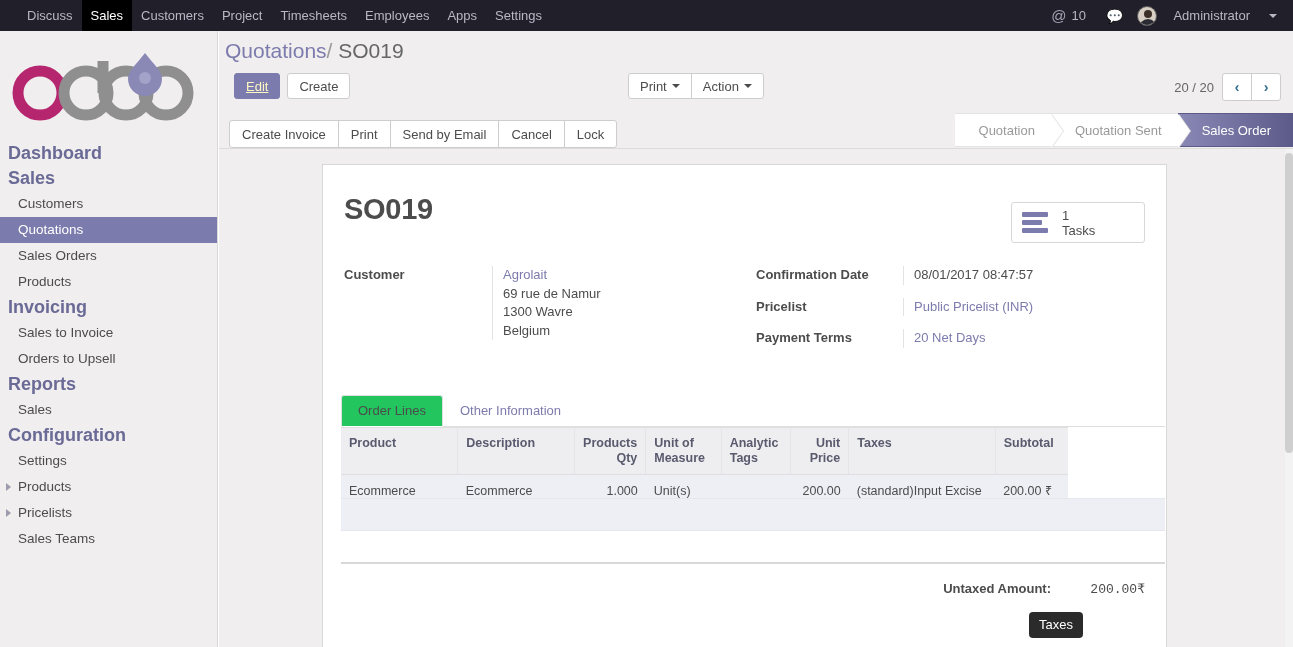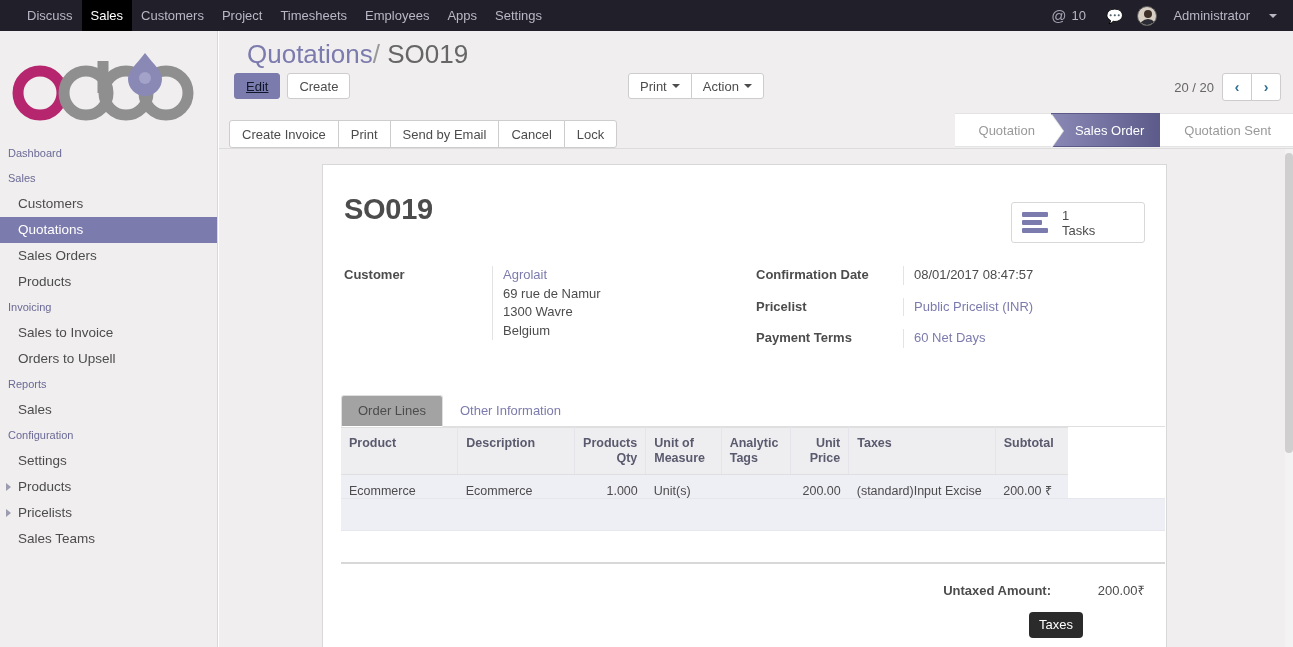--- a/index.html
+++ b/index.html
@@ -63,21 +63,21 @@
   .sidebar {
     position: absolute; left: 0; top: 31px;
     width: 218px; height: 616px;
     background: #f0eeee;
     border-right: 1px solid #d8d8d8;
   }
   .logo-wrap { height: 108px; position: relative; }
   .odoo-logo { position: absolute; left: 12px; top: 22px; width: 184px; height: 70px; }
   .menu { padding-top: 2px; }
   .menu-head {
-    font-size: 11px; font-weight: normal; color: #6a6a96;
+    font-size: 18px; font-weight: bold; color: #6a6a96;
     padding: 2px 0 2px 8px;
     line-height: 21px;
   }
   .menu-link {
     font-size: 13.5px; color: #4c4c4c;
     padding: 4px 0 4px 18px;
     line-height: 18px;
     cursor: pointer;
     position: relative;
   }
@@ -90,39 +90,39 @@
     border-left: 5px solid #9c9cb0;
   }
 
   
   .content {
     position: absolute; left: 219px; top: 31px;
     width: 1074px; height: 616px;
     background: #f0eeee;
   }
   .cp-breadcrumb {
-    position: absolute; left: 28px; top: 8px;
-    font-size: 26px; color: #666;
+    position: absolute; left: 6px; top: 8px;
+    font-size: 21px; color: #666;
   }
   .cp-breadcrumb a { color: #7c7bad; text-decoration: none; cursor: pointer; }
   .cp-breadcrumb .sep { color: #999; }
   .cp-breadcrumb .cur { color: #666; }
 
   .btn {
     display: inline-flex; align-items: center; justify-content: center;
     height: 26px; padding: 0 11px;
     font-size: 13px;
     background: #ffffff;
     border: 1px solid #cdcdcd;
     border-radius: 3px;
     color: #4c4c4c;
     cursor: pointer;
     white-space: nowrap;
   }
-  .btn.primary { background: #7c7bad; border-color: #7c7bad; color: #0f172a; text-decoration: underline; }
+  .btn.primary { background: #7c7bad; border-color: #7c7bad; color: #fef9c3; text-decoration: underline; }
 
   .cp-buttons { position: absolute; left: 15px; top: 42px; display: flex; gap: 7px; }
 
   .cp-dropdowns { position: absolute; left: 409px; top: 42px; display: flex; }
   .cp-dropdowns .btn { border-radius: 0; margin-left: -1px; }
   .cp-dropdowns .btn:first-child { border-radius: 3px 0 0 3px; margin-left: 0; }
   .cp-dropdowns .btn:last-child { border-radius: 0 3px 3px 0; }
   .cp-dropdowns .cd { border-top-color: #4c4c4c; margin-left: 5px; }
 
   .pager {
@@ -248,21 +248,21 @@
     font-size: 13px;
     color: #7c7bad;
     cursor: pointer;
     border: 1px solid transparent;
     border-radius: 3px 3px 0 0;
     margin-bottom: -1px;
     line-height: 17px;
   }
   .tab.active {
     color: #4c4c4c;
-    background: #a3a3a3;
+    background: #22c55e;
     border-color: #dfdfdf;
     border-bottom-color: #ffffff;
   }
 
   .lines {
     position: absolute; left: 18px; top: 262px;
     width: 727px;
     border-collapse: collapse;
     font-size: 12.5px;
   }
@@ -311,21 +311,21 @@
     width: 824px; height: 0;
     border-top: 2px solid #d8d8d8;
   }
   .totals {
     position: absolute; right: 21px; top: 416px;
     width: 340px;
     font-size: 13px;
   }
   .trow { display: flex; justify-content: flex-end; align-items: baseline; }
   .tlabel { font-weight: bold; color: #4c4c4c; text-align: right; }
-  .tval { width: 94px; text-align: right; color: #4c4c4c; }
+  .tval { width: 94px; text-align: right; color: #4c4c4c; font-family: Liberation Mono, monospace; }
 
   .tooltip {
     position: absolute;
     left: 1029px; top: 612px;
     background: #2b2b2b;
     color: #ffffff;
     font-size: 13px;
     padding: 4px 10px;
     border-radius: 4px;
     z-index: 50;
@@ -444,25 +444,25 @@
         <div class="btn">Create Invoice</div>
         <div class="btn">Print</div>
         <div class="btn">Send by Email</div>
         <div class="btn">Cancel</div>
         <div class="btn">Lock</div>
       </div>
     <div class="statusbar">
         <div class="st">
           <span>Quotation</span>
         </div>
+        <div class="st">
+          <span>Quotation Sent</span>
+        </div>
         <div class="st active">
           <span>Sales Order</span>
-        </div>
-        <div class="st">
-          <span>Quotation Sent</span>
         </div>
       </div>
   </div>
 
   <div class="sheet">
 
     <div class="form-title">SO019</div>
 
     <div class="smart-btn">
       <span class="smart-icon">
@@ -492,21 +492,21 @@
           <div class="frow" style="margin-bottom: 13px;">
             <div class="flabel">Confirmation Date</div>
             <div class="fval"><span>08/01/2017 08:47:57</span></div>
           </div>
           <div class="frow" style="margin-bottom: 13px;">
             <div class="flabel">Pricelist</div>
             <div class="fval"><a>Public Pricelist (INR)</a></div>
           </div>
           <div class="frow" style="margin-bottom: 13px;">
             <div class="flabel">Payment Terms</div>
-            <div class="fval"><a>60 Net Days</a></div>
+            <div class="fval"><a>20 Net Days</a></div>
           </div>
         </div>
     </div>
 
     <div class="tabs">
         <div class="tab active">Order Lines</div>
         <div class="tab">Other Information</div>
       </div>
 
     <table class="lines">

